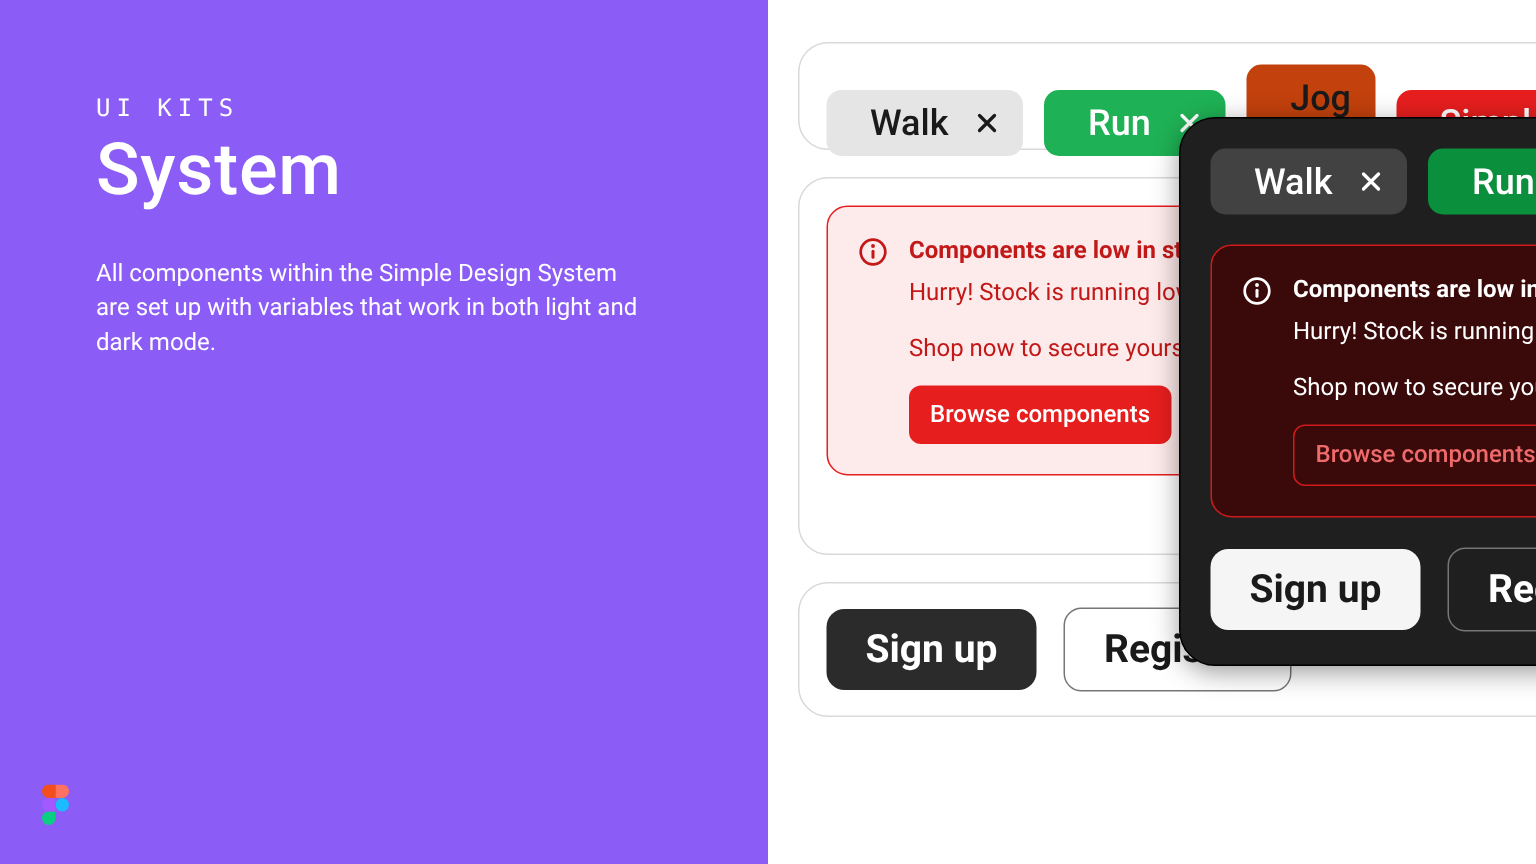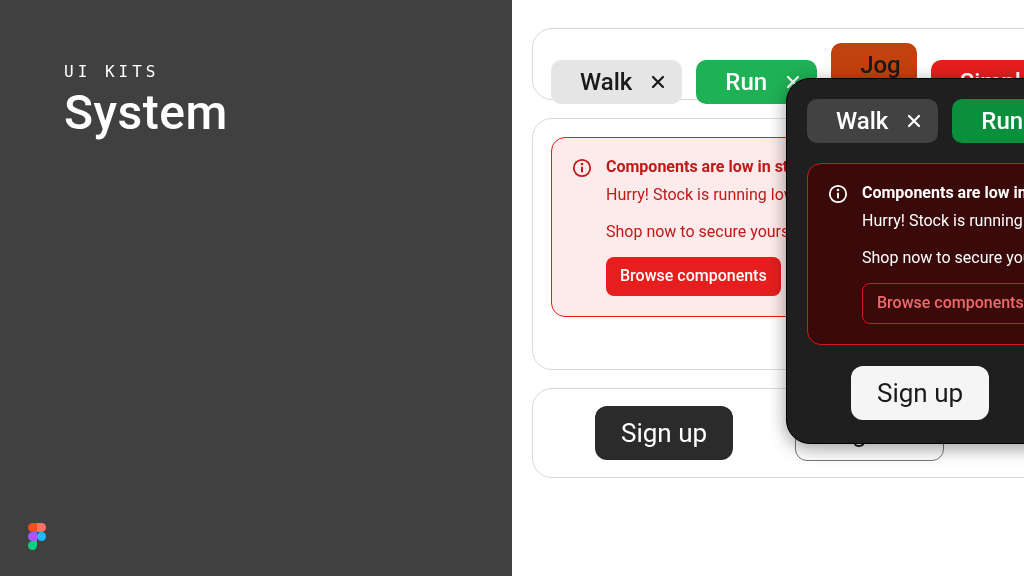--- a/index.html
+++ b/index.html
@@ -1,20 +1,20 @@
 <!DOCTYPE html>
 <html><head>
 <meta charset="utf-8">
 <style>
   * { box-sizing: border-box; margin: 0; padding: 0; }
   html, body { width: 1024px; height: 576px; overflow: hidden; font-family: -apple-system, BlinkMacSystemFont, "Segoe UI", Roboto, Helvetica, Arial, sans-serif; }
   .stage { position: relative; width: 1024px; height: 576px; background: #fff; }
 
   
-  .left-panel { position: absolute; left: 0; top: 0; width: 512px; height: 576px; background: #404040; color: #fff; }
+  .left-panel { position: absolute; left: 0; top: 0; width: 512px; height: 576px; background: #8b5cf6; color: #fff; }
   .eyebrow { position: absolute; left: 64px; top: 62px; font-family: "SFMono-Regular", ui-monospace, Menlo, Consolas, monospace; letter-spacing: 4px; font-size: 16px; font-weight: 500; }
   .title { position: absolute; left: 64px; top: 84px; font-size: 48px; font-weight: 500; letter-spacing: 0.5px; }
   .body { position: absolute; left: 64px; top: 170px; width: 370px; font-size: 16px; line-height: 1.45; font-weight: 400; color: #fff; }
 
   
   .figma-logo { position: absolute; left: 28px; bottom: 26px; width: 18px; height: 27px; }
 
   
   .right { position: absolute; left: 512px; top: 0; width: 512px; height: 576px; background: #fff; }
 
@@ -50,41 +50,42 @@
   .alert.dark-alert-box .content { color: #fff; }
   .alert .heading { font-weight: 700; margin-bottom: 6px; color: #c21818; }
   .alert.dark-alert-box .heading { color: #fff; }
   .alert .para { margin-bottom: 14px; }
   .alert .cta { display: inline-block; border-radius: 8px; padding: 8px 14px; font-size: 16px; font-weight: 500; }
   .alert.light-alert-box .cta { background: #e61e1e; color: #fff; }
   .alert.dark-alert-box .cta { background: transparent; border: 1.5px solid #cf1b1b; color: #ef6a6a; }
 
   
   .btnrow { display: flex; gap: 18px; align-items: center; padding: 16px 18px; }
-  .btn { display: inline-flex; align-items: center; justify-content: center; border-radius: 12px; padding: 12px 26px; font-size: 26px; font-weight: 400; white-space: nowrap; margin-left: 44px; }
+  .btn { display: inline-flex; align-items: center; justify-content: center; border-radius: 12px; padding: 12px 26px; font-size: 26px; font-weight: 700; white-space: nowrap; }
   .btn-primary-light { background: #2b2b2b; color: #fff; }
   .btn-secondary-light { background: #fff; color: #1a1a1a; border: 1.5px solid #767676; }
   .btn-primary-dark { background: #f5f5f5; color: #1a1a1a; }
   .btn-secondary-dark { background: #1f1f1f; color: #fff; border: 1.5px solid #767676; }
 
   .dark-card { border-radius: 16px; }
   .dark-tags { padding: 0; }
   .dark-alert-wrap { padding: 0; }
   .dark-buttons { padding: 0; }
 
   
 </style>
 </head>
 <body>
 
 <div class="stage">
 
   <div class="left-panel">
     <div class="eyebrow">UI KITS</div>
     <div class="title">System</div>
+    <div class="body">All components within the Simple Design System are set up with variables that work in both light and dark mode.</div>
 
     <svg class="figma-logo" viewBox="0 0 38 57">
       <path fill="#1ABCFE" d="M19 28.5a9.5 9.5 0 1 1 19 0 9.5 9.5 0 0 1-19 0z"></path>
       <path fill="#0ACF83" d="M0 47.5A9.5 9.5 0 0 1 9.5 38H19v9.5a9.5 9.5 0 0 1-19 0z"></path>
       <path fill="#FF7262" d="M19 0h9.5a9.5 9.5 0 1 1 0 19H19V0z"></path>
       <path fill="#F24E1E" d="M0 9.5A9.5 9.5 0 0 1 9.5 0H19v19H9.5A9.5 9.5 0 0 1 0 9.5z"></path>
       <path fill="#A259FF" d="M0 28.5A9.5 9.5 0 0 1 9.5 19H19v19H9.5A9.5 9.5 0 0 1 0 28.5z"></path>
     </svg>
   </div>
 

